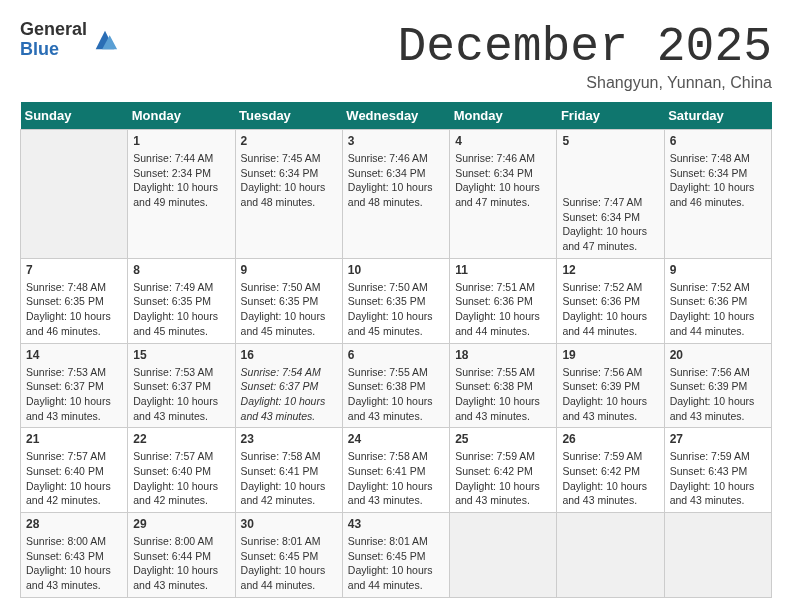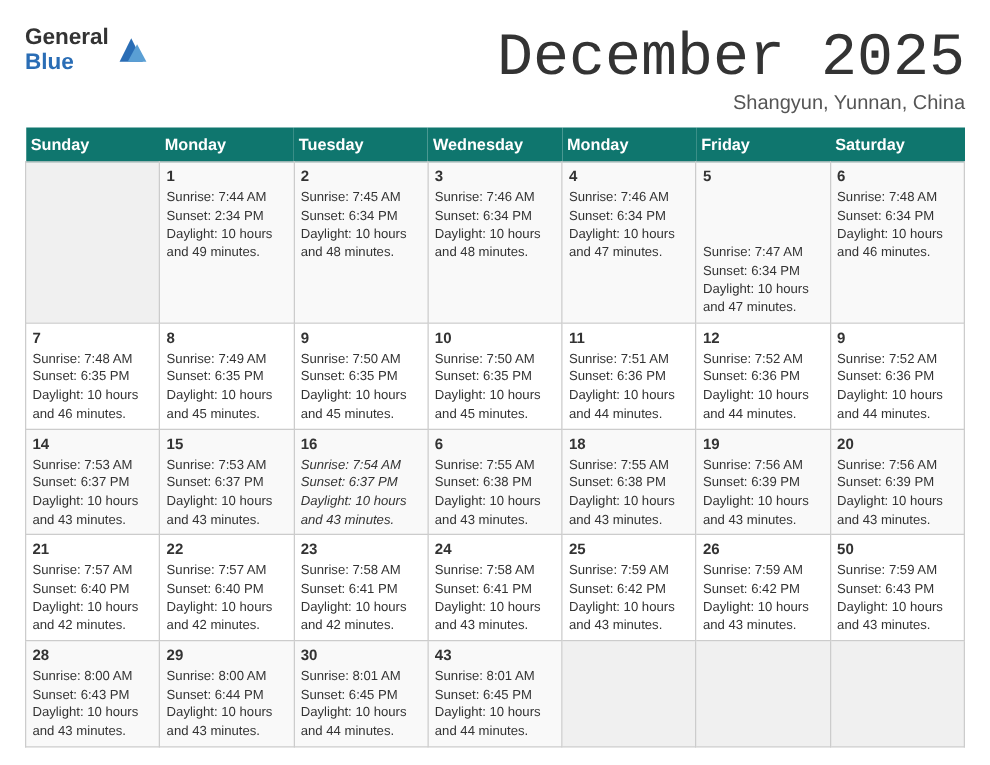--- a/index.html
+++ b/index.html
@@ -285,21 +285,21 @@
 Sunset: 6:42 PM
 Daylight: 10 hours and 43 minutes.</div>
         </td>
         <td>
           <div class="day-number">26</div>
           <div class="day-info" style="white-space: pre-line;">Sunrise: 7:59 AM
 Sunset: 6:42 PM
 Daylight: 10 hours and 43 minutes.</div>
         </td>
         <td>
-          <div class="day-number">50</div>
+          <div class="day-number">27</div>
           <div class="day-info" style="white-space: pre-line;">Sunrise: 7:59 AM
 Sunset: 6:43 PM
 Daylight: 10 hours and 43 minutes.</div>
         </td>
       </tr>
       <tr>
         <td>
           <div class="day-number">28</div>
           <div class="day-info" style="white-space: pre-line;">Sunrise: 8:00 AM
 Sunset: 6:43 PM

